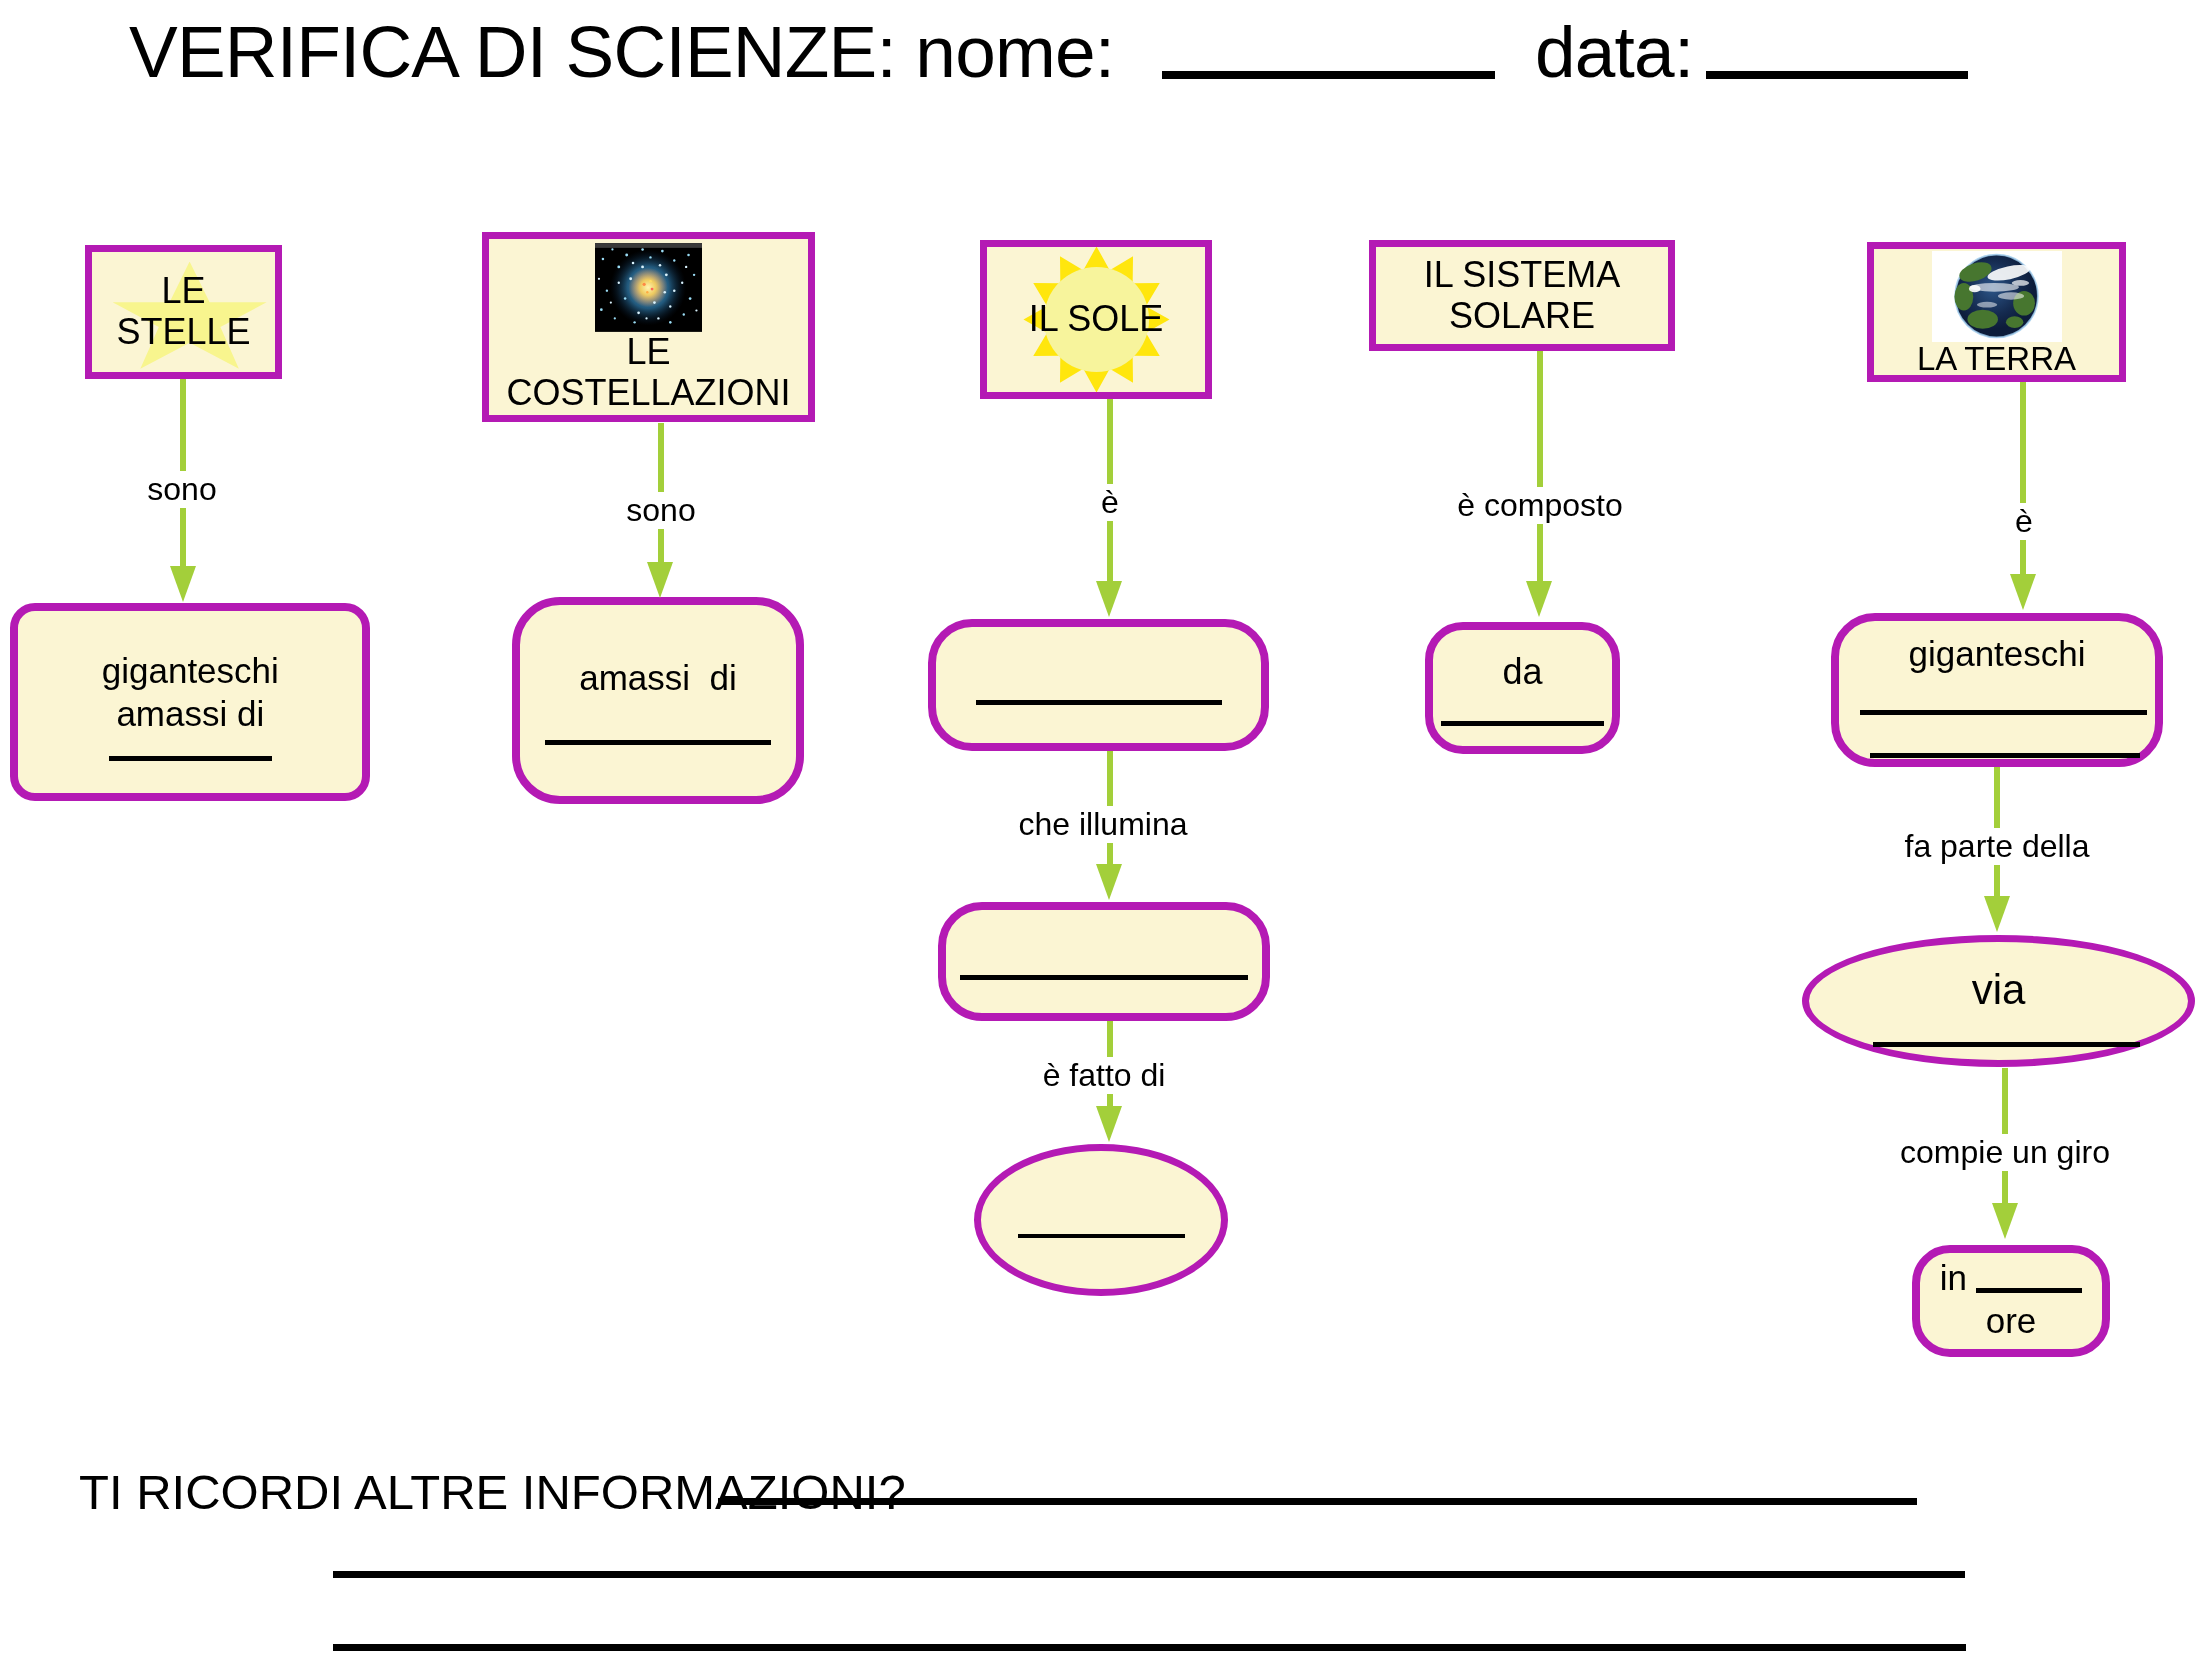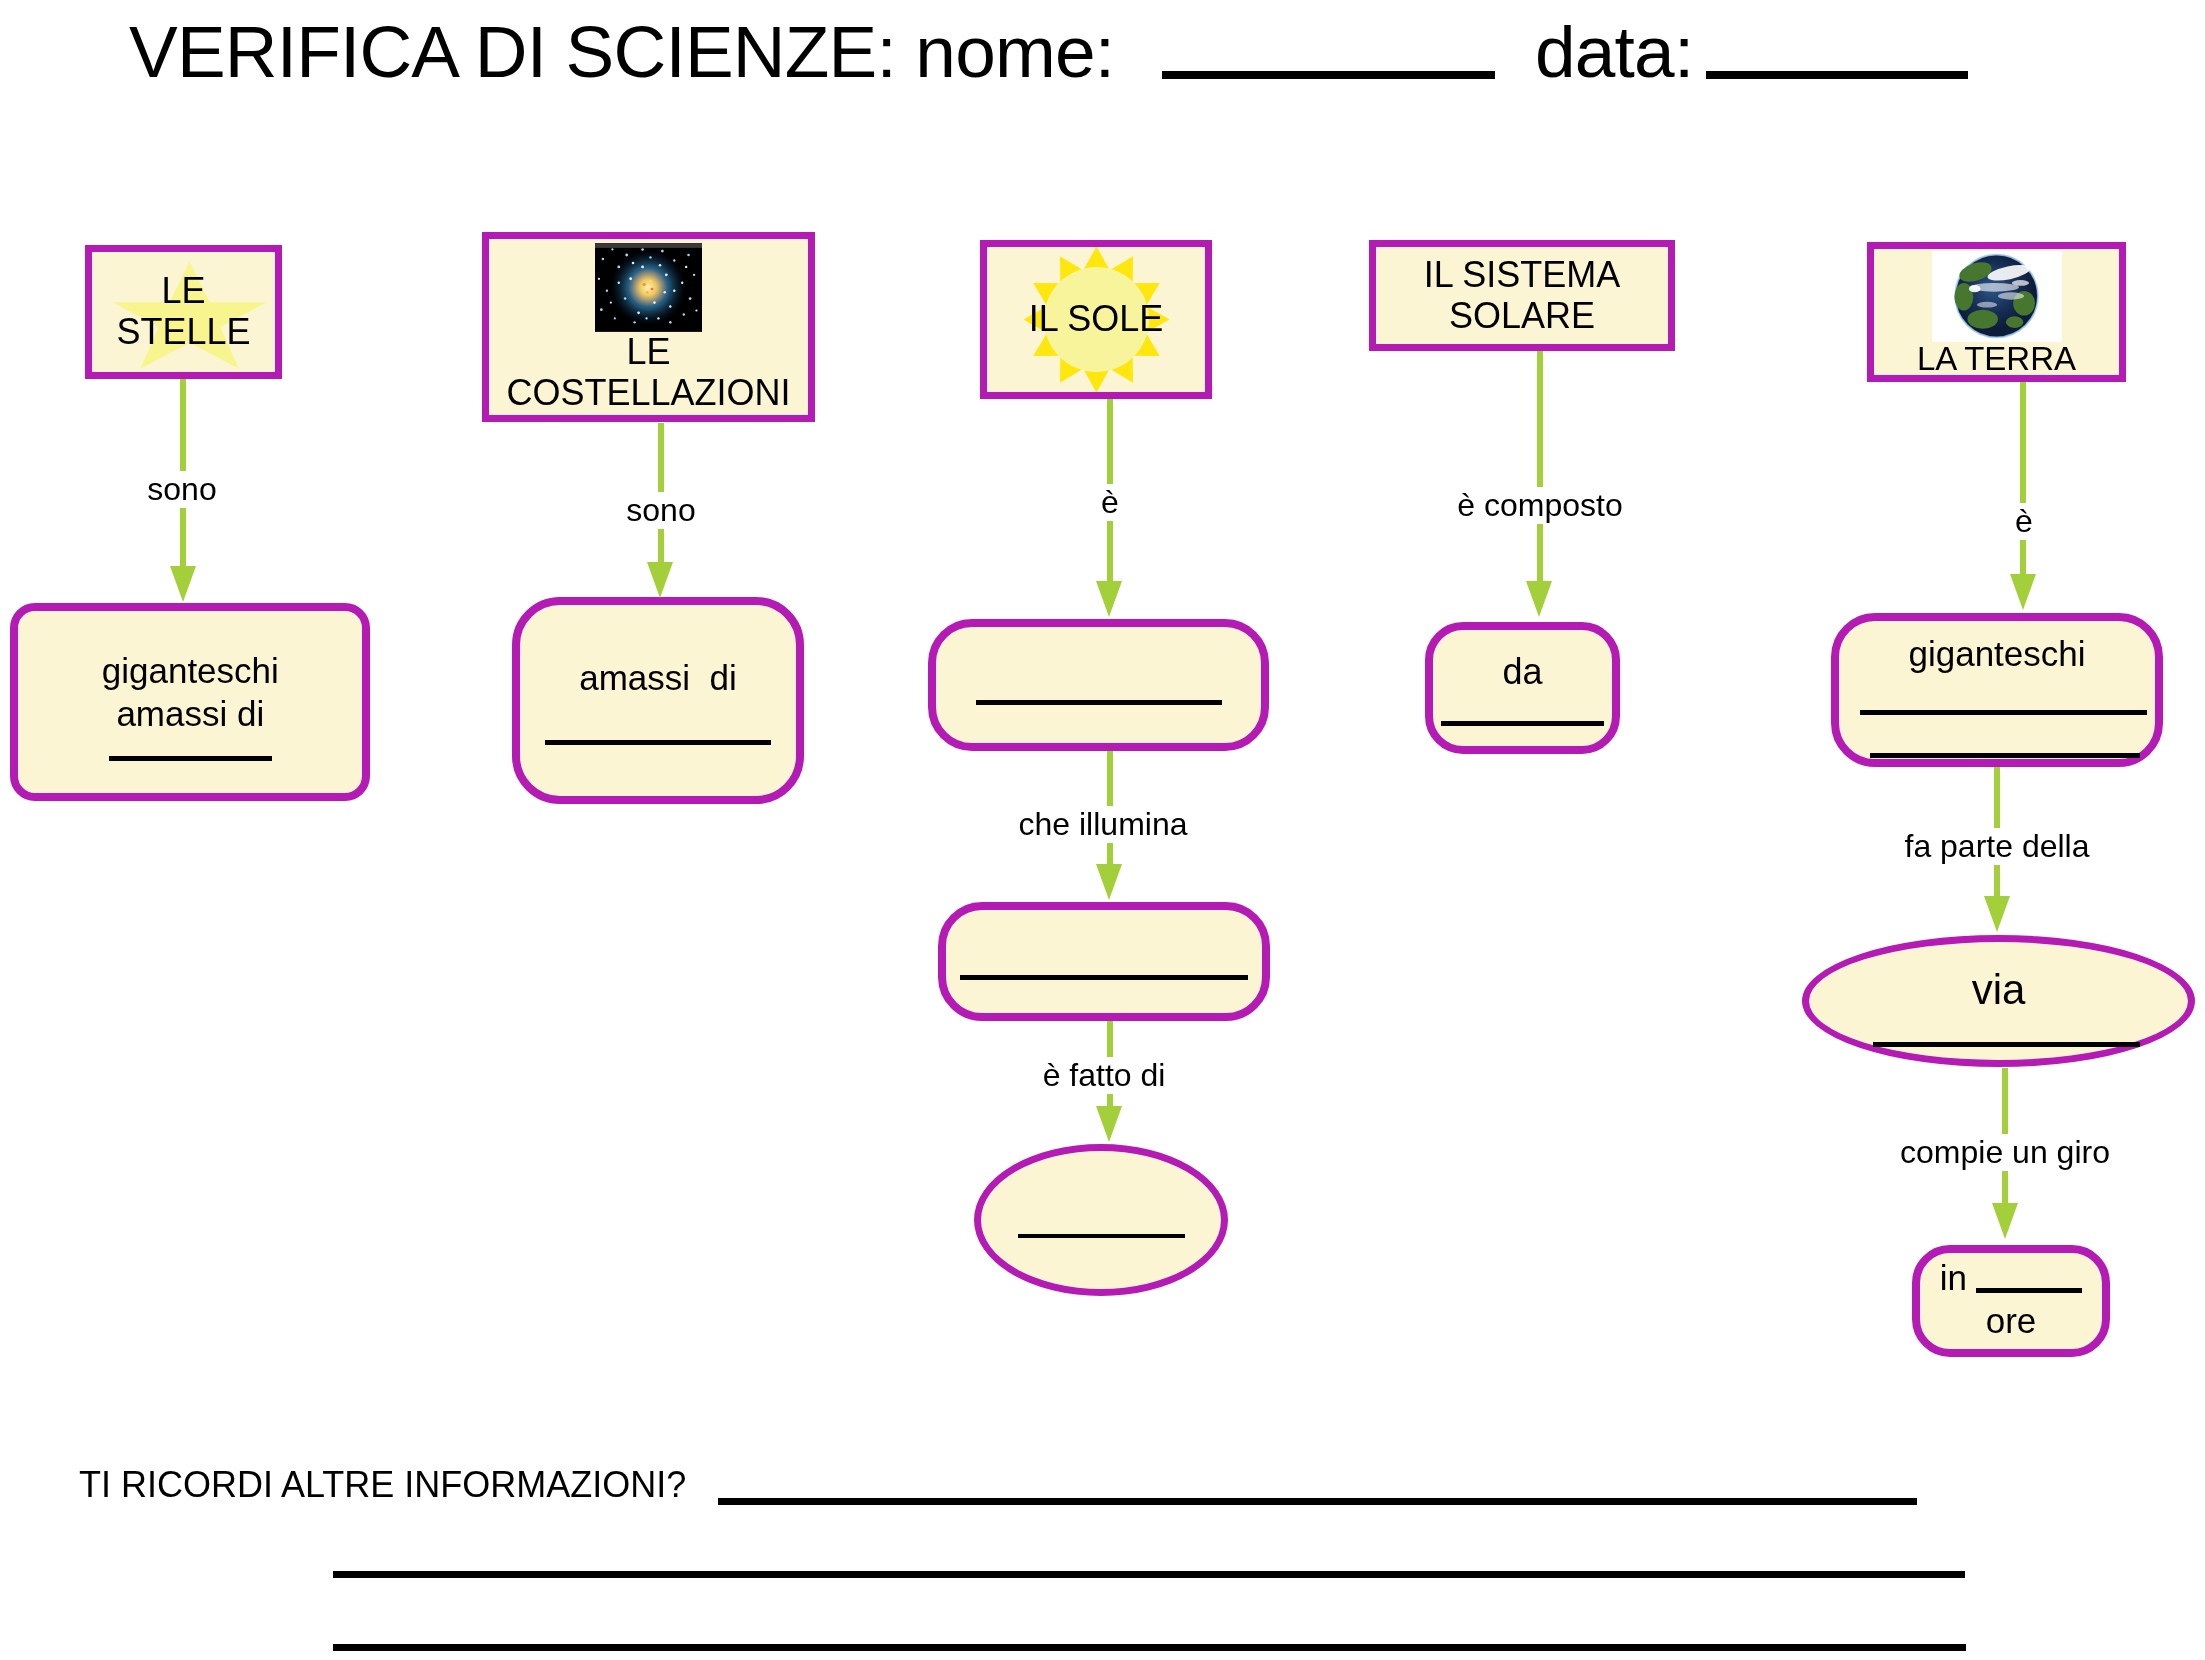--- a/index.html
+++ b/index.html
@@ -212,19 +212,19 @@
   <div class="ahead" style="left:1992px;top:1203px;"></div>
   <div class="rel" style="left:2005px;top:1134px;">compie un giro</div>
   <div class="rnode" style="left:1912px;top:1245px;width:198px;height:112px;border-radius:38px;">
     <div class="inore-row">
       <span>in</span>
       <div class="blank" style="width:106px;margin-left:9.5px;margin-bottom:4.8px;"></div>
     </div>
     <div class="ntext" style="margin-top:1.6px;">ore</div>
   </div>
 
-  <span style="position:absolute;left:79px;top:1464px;font-size:36px;white-space:nowrap;">TI RICORDI ALTRE INFORMAZIONI?</span>
+  <span style="position:absolute;left:79px;top:1464px;font-size:49px;white-space:nowrap;">TI RICORDI ALTRE INFORMAZIONI?</span>
   <div class="uline" style="left:718px;top:1498px;width:1199px;height:7.1px;"></div>
   <div class="uline" style="left:333px;top:1571px;width:1632px;height:7.1px;"></div>
   <div class="uline" style="left:333px;top:1644px;width:1633px;height:7.1px;"></div>
 
 </div>
 
 
 </body></html>

